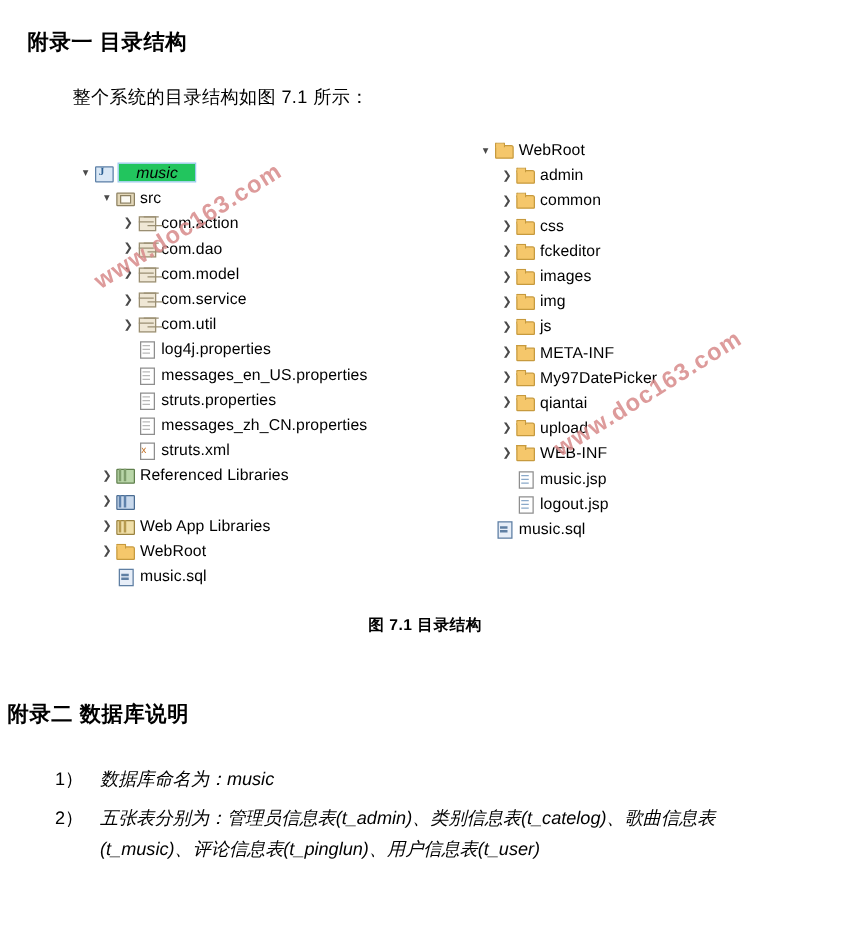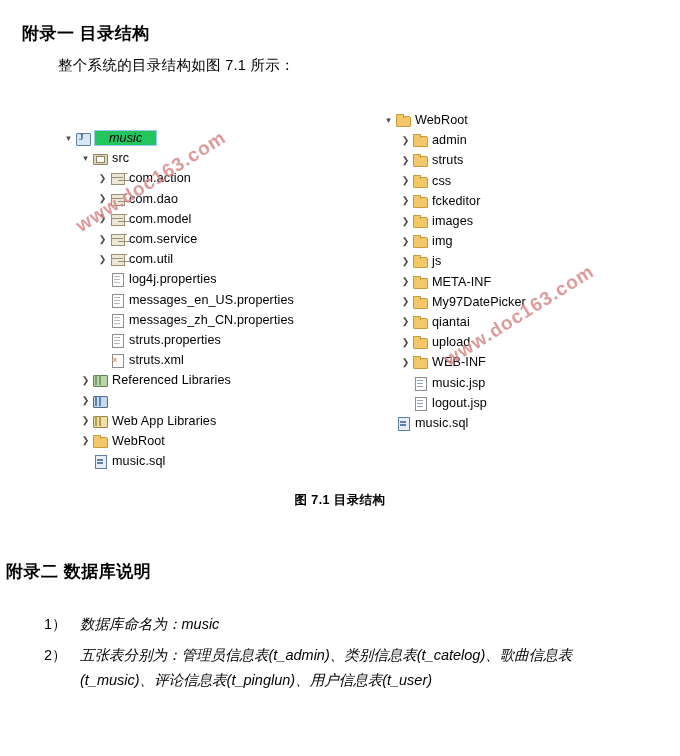--- a/index.html
+++ b/index.html
@@ -17,21 +17,21 @@
     font-size: 17px;
     font-weight: bold;
     margin: 0;
     letter-spacing: 0.5px;
   }
   #appendix1-title { position: absolute; left: 22px; top: 22px; }
   #appendix2-title { position: absolute; left: 6px; top: 560px; }
 
   .intro-line {
     position: absolute;
-    left: 58px; top: 56px;
+    left: 58px; top: 68px;
     font-size: 14.5px;
     letter-spacing: 0.3px;
   }
 
   
   .tree-area {
     position: absolute;
     left: 62px; top: 110px;
     width: 560px; height: 370px;
     font-size: 12.5px;
@@ -371,27 +371,27 @@
         <div class="node">
           <span class="indent" style="width: 34px;"></span>
           <span class="arrow empty">·</span>
           <span class="ico ic-file"></span>
           <span class="label">messages_en_US.properties</span>
         </div>
         <div class="node">
           <span class="indent" style="width: 34px;"></span>
           <span class="arrow empty">·</span>
           <span class="ico ic-file"></span>
+          <span class="label">struts.properties</span>
+        </div>
+        <div class="node">
+          <span class="indent" style="width: 34px;"></span>
+          <span class="arrow empty">·</span>
+          <span class="ico ic-file"></span>
           <span class="label">messages_zh_CN.properties</span>
-        </div>
-        <div class="node">
-          <span class="indent" style="width: 34px;"></span>
-          <span class="arrow empty">·</span>
-          <span class="ico ic-file"></span>
-          <span class="label">struts.properties</span>
         </div>
         <div class="node">
           <span class="indent" style="width: 34px;"></span>
           <span class="arrow empty">·</span>
           <span class="ico ic-xml"></span>
           <span class="label">struts.xml</span>
         </div>
         <div class="node">
           <span class="indent" style="width: 17px;"></span>
           <span class="arrow">❯</span>
@@ -432,21 +432,21 @@
         <div class="node">
           <span class="indent" style="width: 17px;"></span>
           <span class="arrow">❯</span>
           <span class="ico ic-folder"></span>
           <span class="label">admin</span>
         </div>
         <div class="node">
           <span class="indent" style="width: 17px;"></span>
           <span class="arrow">❯</span>
           <span class="ico ic-folder"></span>
-          <span class="label">struts</span>
+          <span class="label">common</span>
         </div>
         <div class="node">
           <span class="indent" style="width: 17px;"></span>
           <span class="arrow">❯</span>
           <span class="ico ic-folder"></span>
           <span class="label">css</span>
         </div>
         <div class="node">
           <span class="indent" style="width: 17px;"></span>
           <span class="arrow">❯</span>

